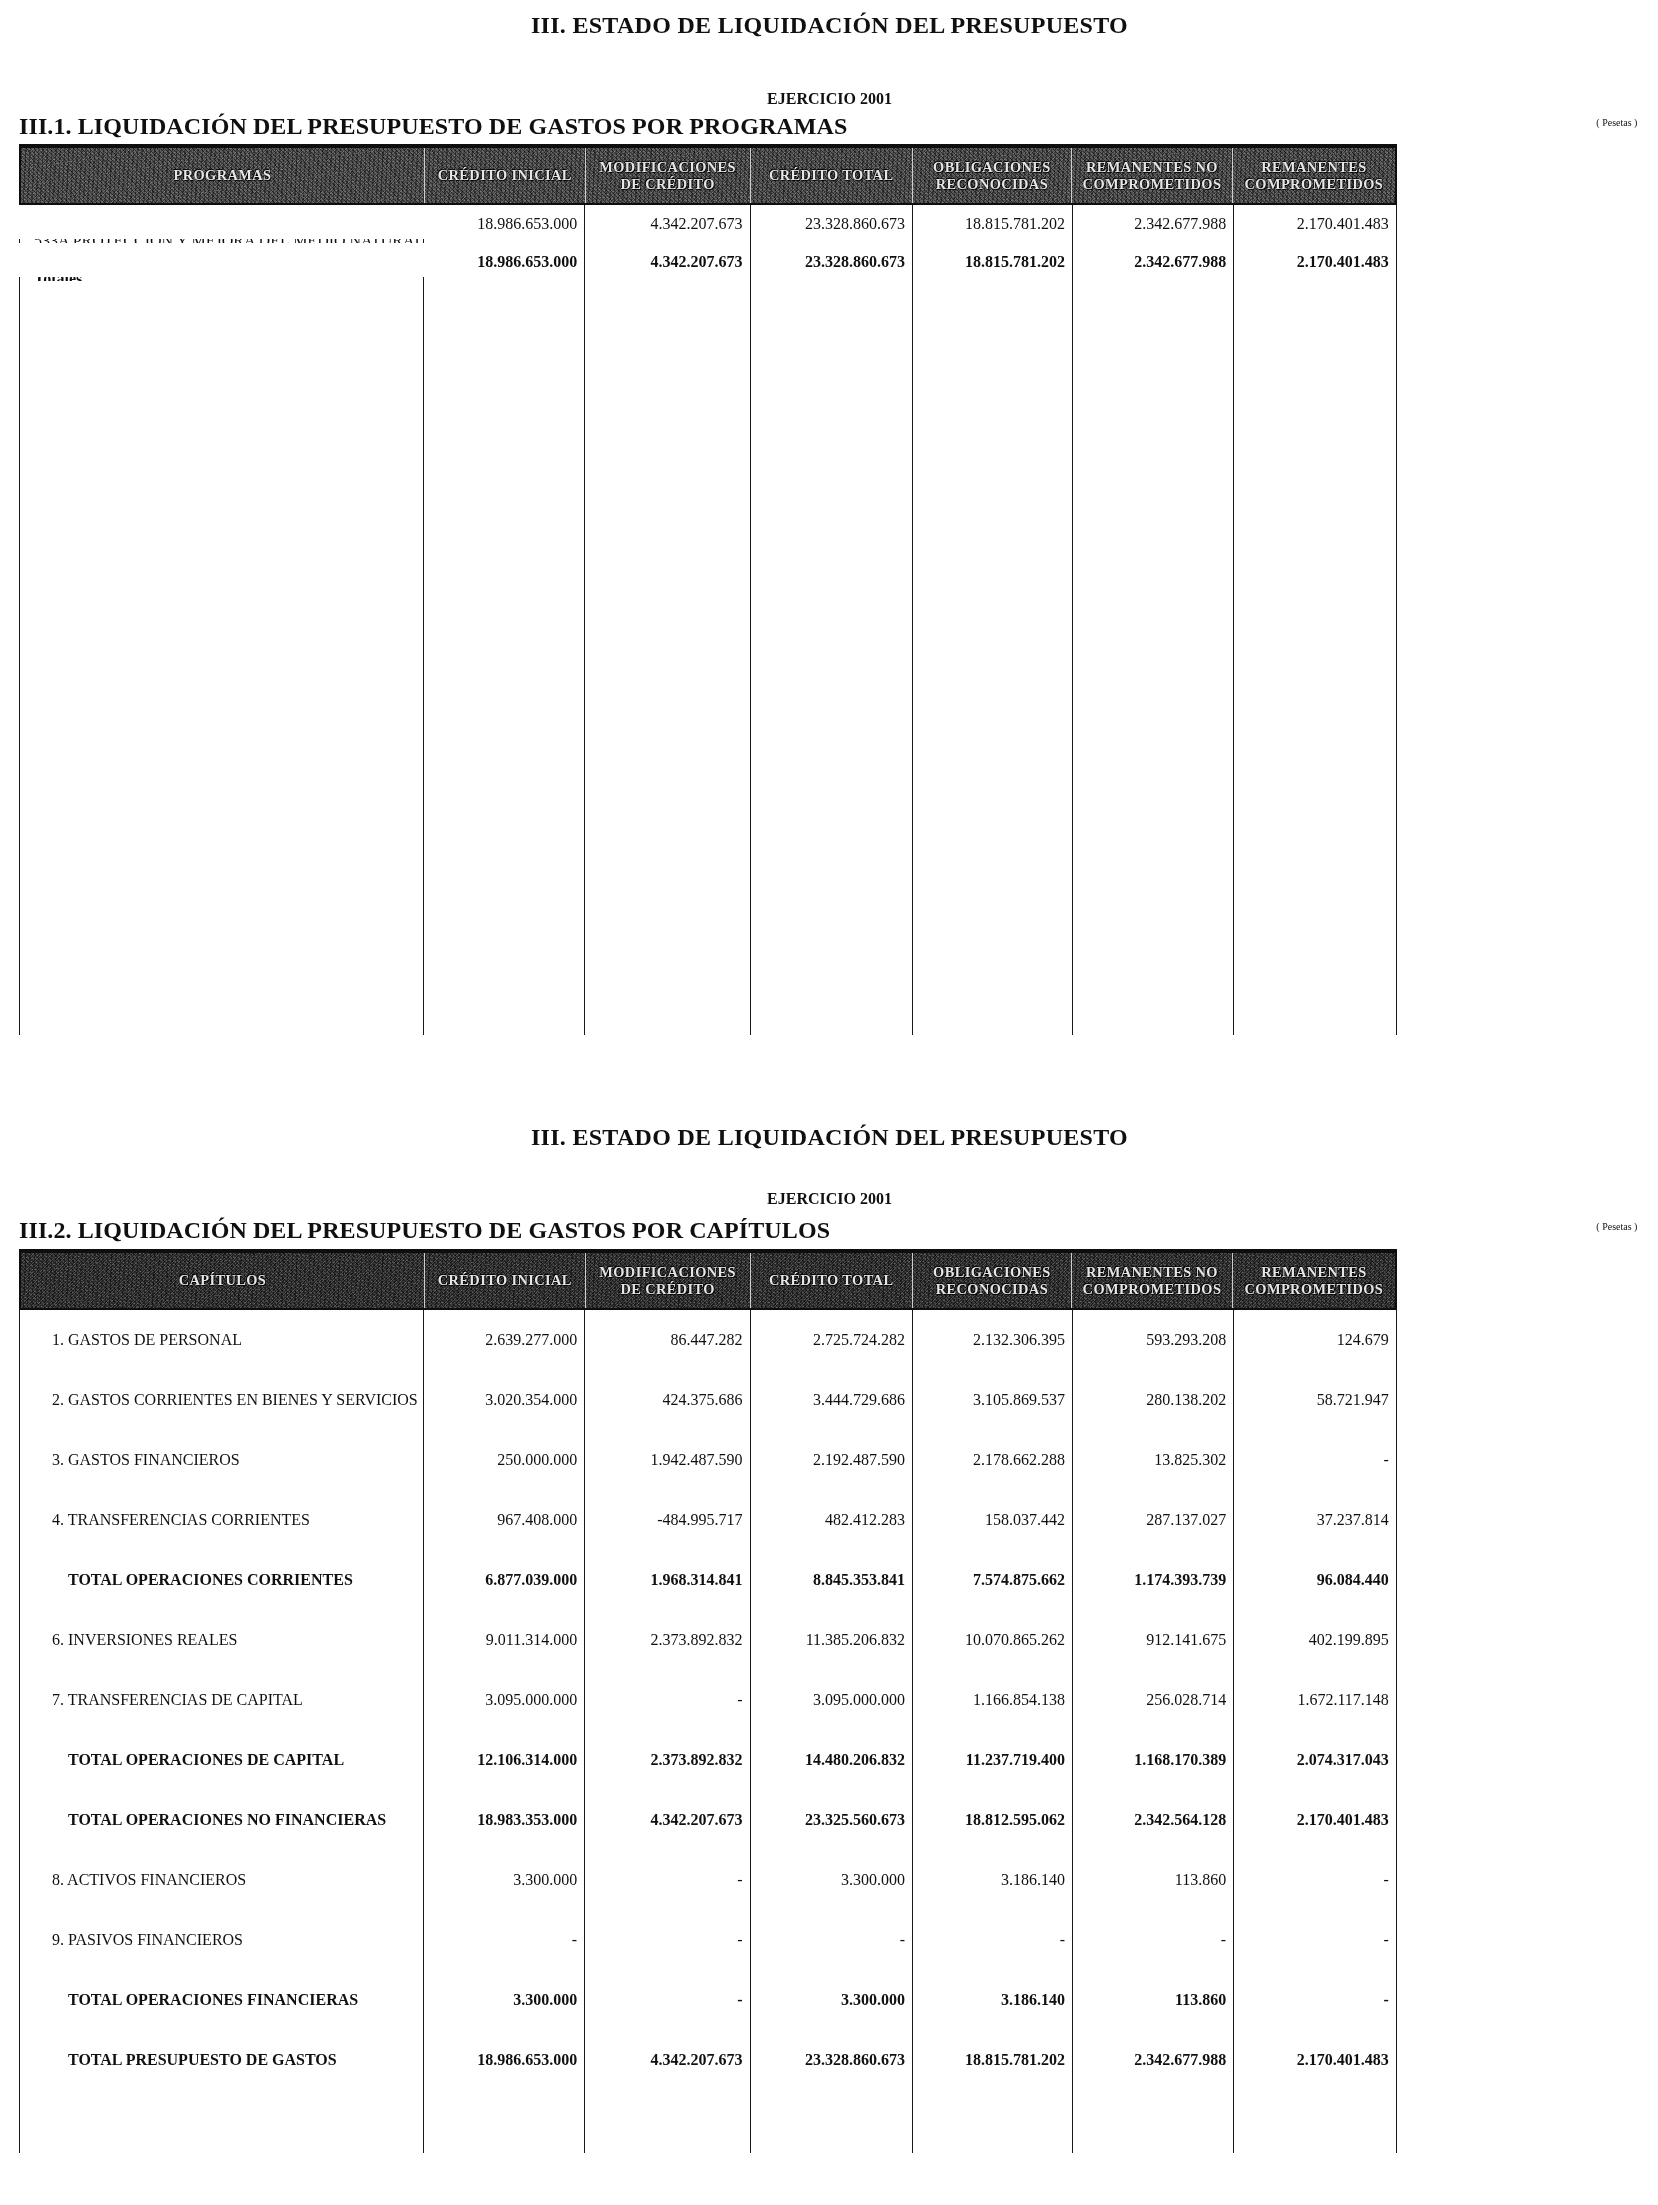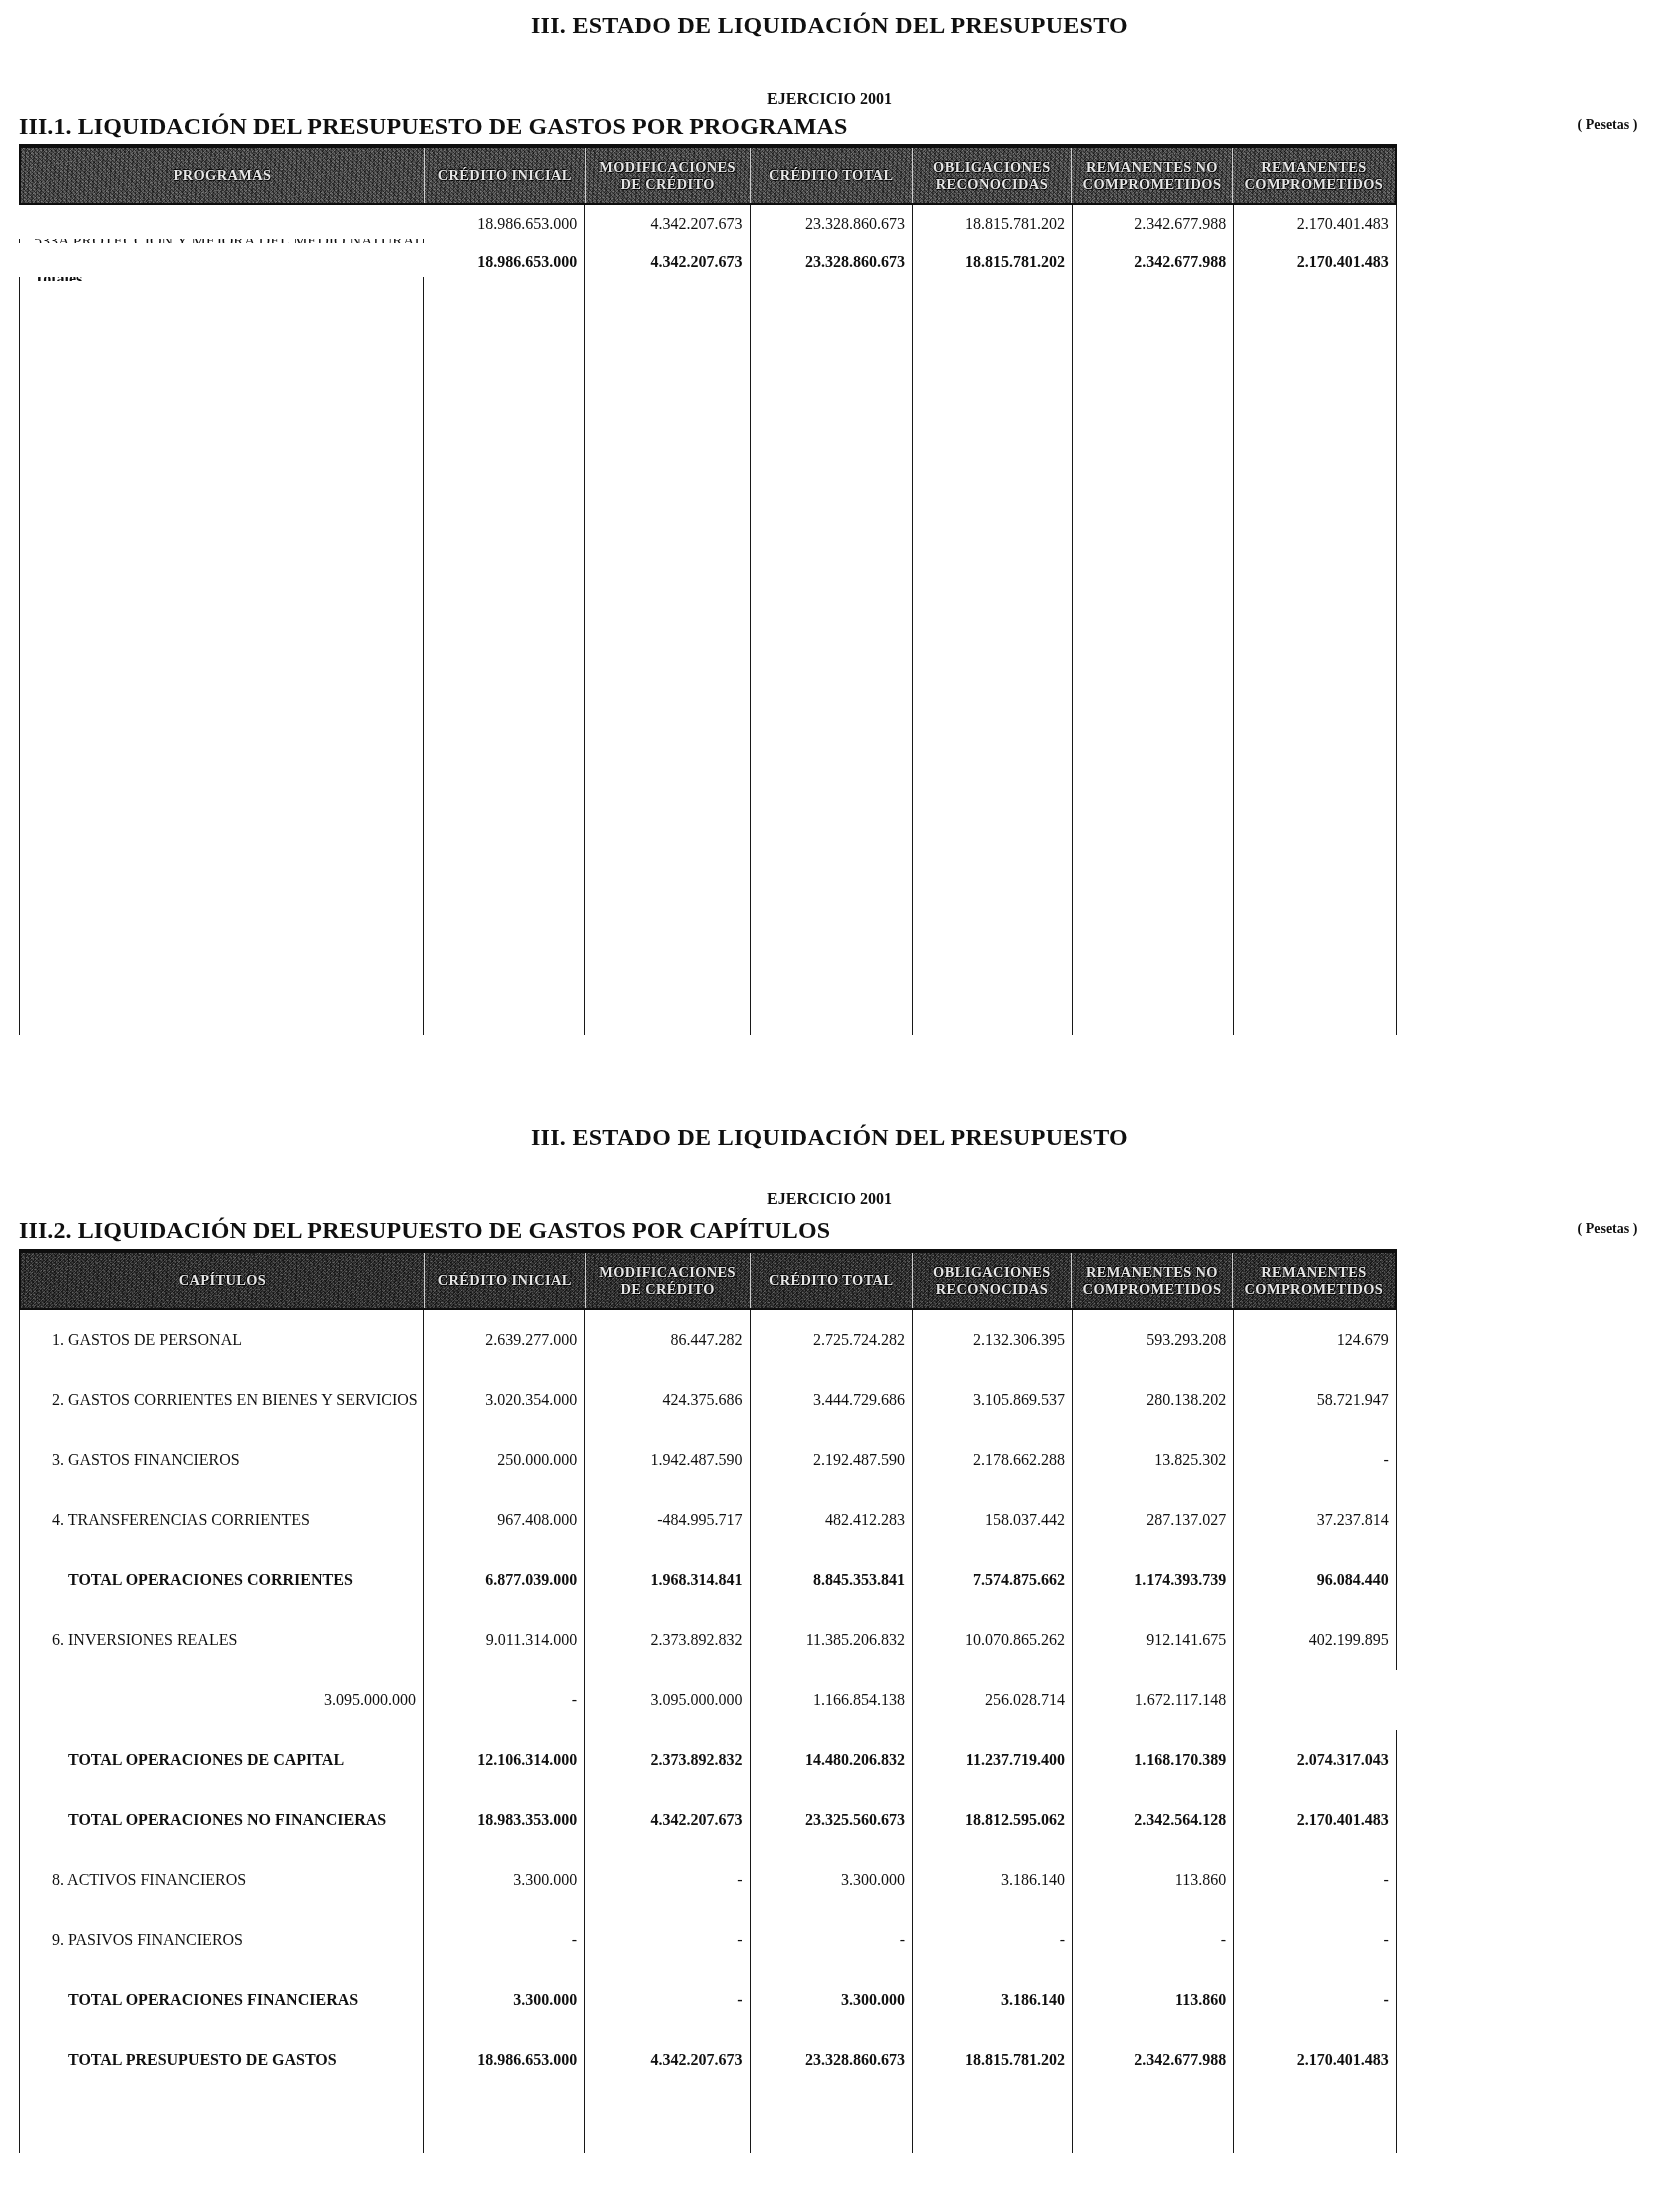--- a/index.html
+++ b/index.html
@@ -6,21 +6,21 @@
   body{
     width:1659px;height:2205px;position:relative;background:#ffffff;
     font-family:"Liberation Serif","DejaVu Serif",serif;color:#101010;
     overflow:hidden;
   }
   .abs{position:absolute;}
   .center{left:0;width:100%;text-align:center;}
   .doc-title{font-weight:bold;font-size:24px;letter-spacing:0.3px;}
   .doc-exercise{font-weight:bold;font-size:16px;}
   .doc-heading{font-weight:bold;font-size:24px;letter-spacing:0.1px;}
-  .pesetas{font-weight:bold;font-size:14px;}
+  .pesetas{font-weight:normal;font-size:10px;}
 
   
   .tbl{position:absolute;left:19px;width:1378px;
        --cols:29.4% 11.7% 12% 11.8% 11.6% 11.7% auto;}
   .thead{
     display:grid;grid-template-columns:var(--cols);
     border:2.2px solid #0e0e0e;border-top-width:4.3px;border-bottom-width:2.9px;
     box-sizing:border-box;
   }
   .th{
@@ -214,20 +214,21 @@
         <div class="tr">
           <div class="td lbl">6. INVERSIONES REALES</div>
           <div class="td num">9.011.314.000</div>
           <div class="td num">2.373.892.832</div>
           <div class="td num">11.385.206.832</div>
           <div class="td num">10.070.865.262</div>
           <div class="td num">912.141.675</div>
           <div class="td num">402.199.895</div>
         </div>
         <div class="tr">
+          <div class="td lbl">7. TRANSFERENCIAS DE CAPITAL</div>
           <div class="td num">3.095.000.000</div>
           <div class="td num">-</div>
           <div class="td num">3.095.000.000</div>
           <div class="td num">1.166.854.138</div>
           <div class="td num">256.028.714</div>
           <div class="td num">1.672.117.148</div>
         </div>
         <div class="tr bold indent">
           <div class="td lbl">TOTAL OPERACIONES DE CAPITAL</div>
           <div class="td num">12.106.314.000</div>

